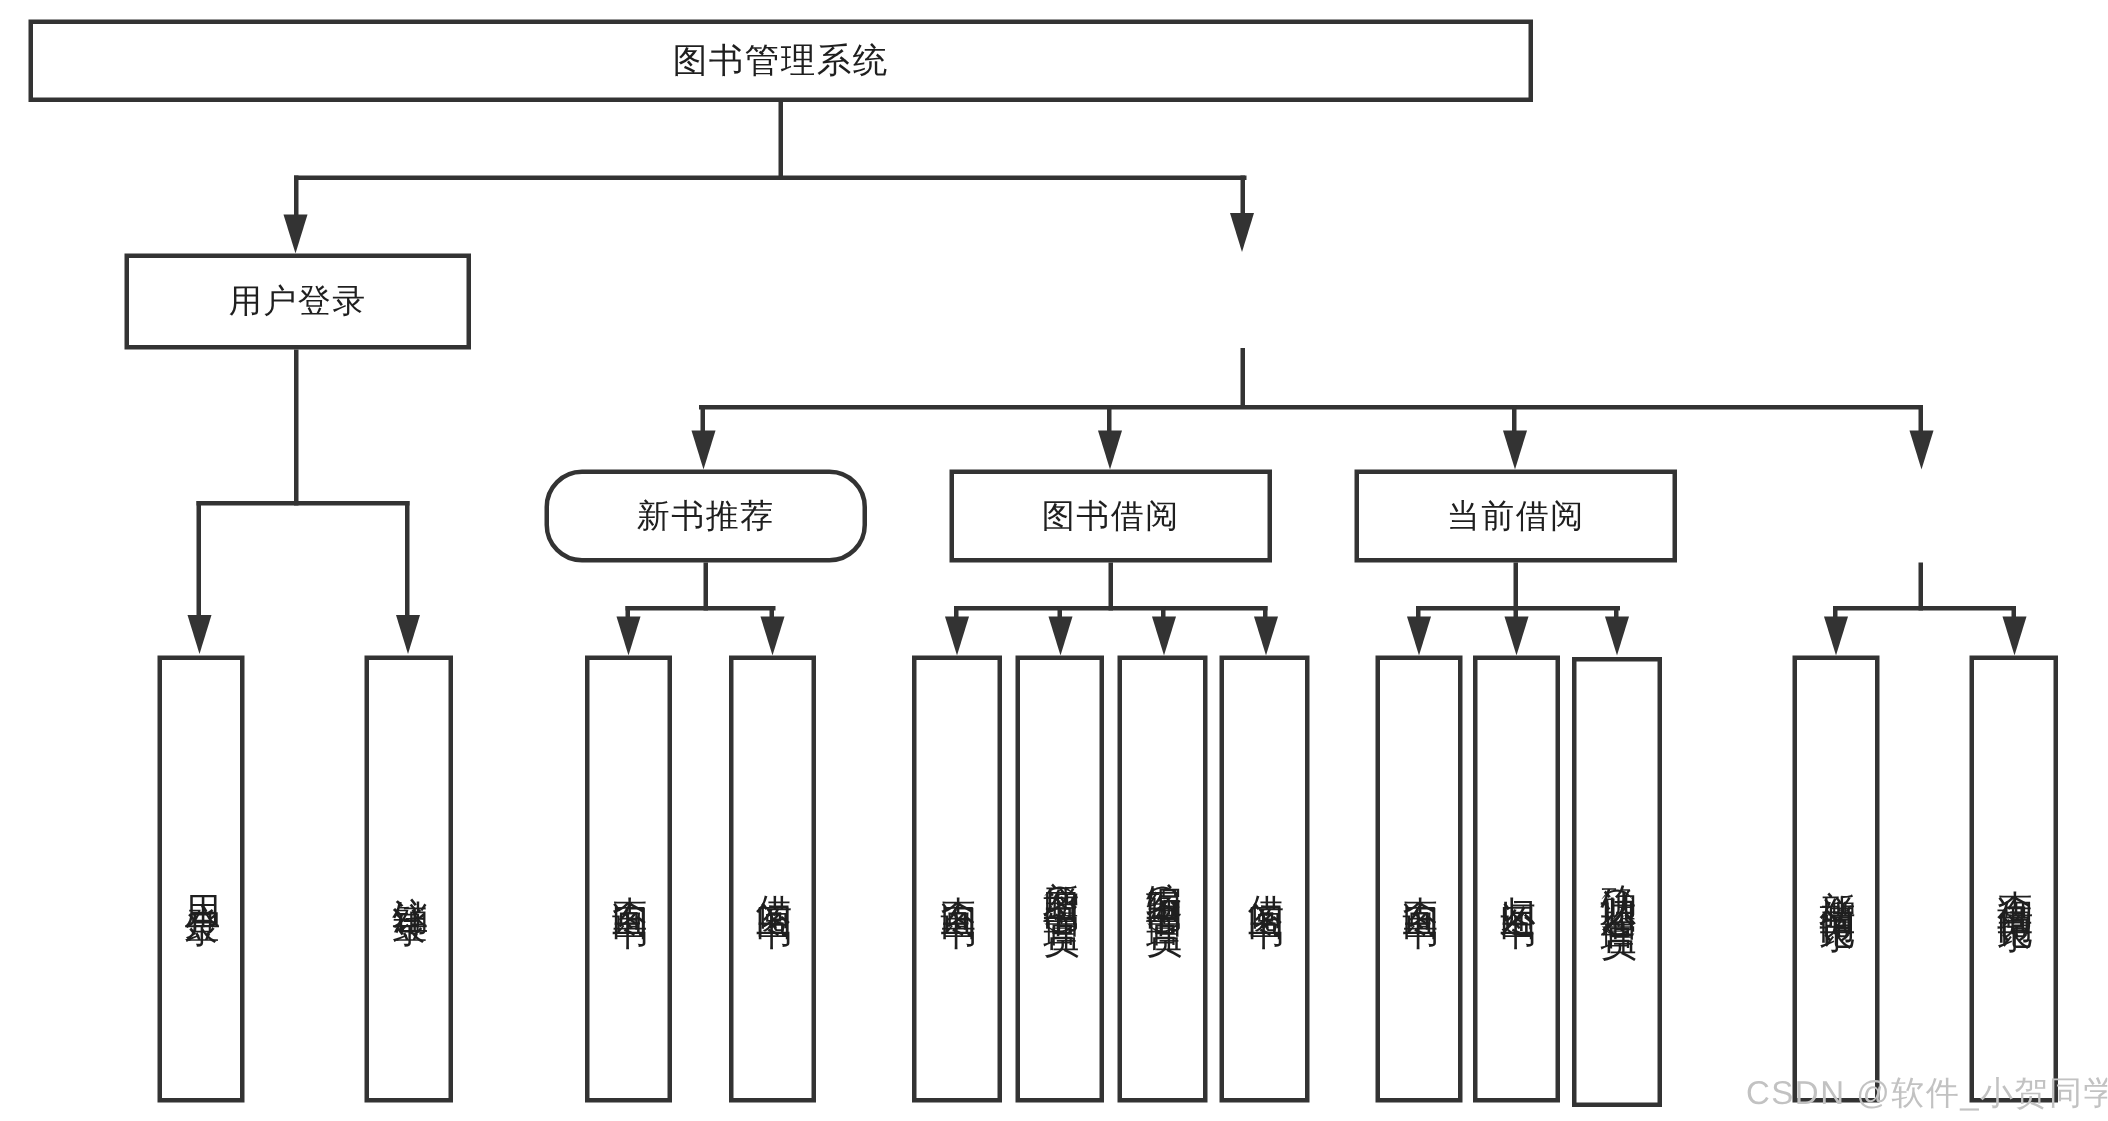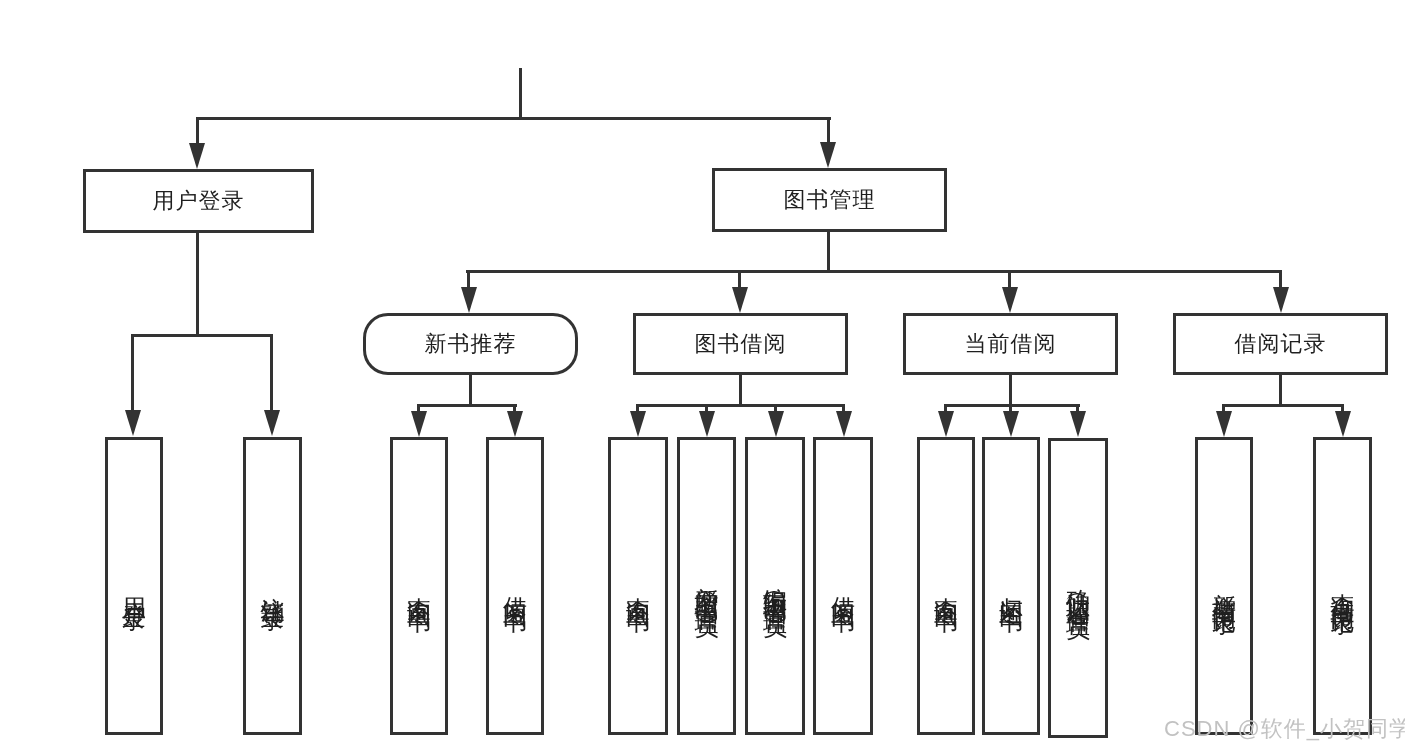--- a/index.html
+++ b/index.html
@@ -56,33 +56,33 @@
     letter-spacing:1px;
     color:#c2c2c2;
     white-space:nowrap;
   }
 </style>
 </head>
 <body>
 
 <div class="canvas">
 
+  <div class="box root" style="left:19px;top:13px;width:1003px;height:55px;">
+    <span class="hlabel">图书管理系统</span>
+  </div>
 
   <div class="vline" style="left:519px;top:68px;height:52px;"></div>
   <div class="hline" style="left:196px;top:117px;width:635px;"></div>
   <div class="vline" style="left:196px;top:117px;height:30px;"></div>
   <div class="arrow" style="left:189px;top:143px;"></div>
   <div class="vline" style="left:827px;top:117px;height:29px;"></div>
   <div class="arrow" style="left:820px;top:142px;"></div>
 
   <div class="box" style="left:83px;top:169px;width:231px;height:64px;">
     <span class="hlabel">用户登录</span>
-  </div>
-  <div class="box" style="left:712px;top:168px;width:235px;height:64px;">
-    <span class="hlabel">图书管理</span>
   </div>
 
   <div class="vline" style="left:196px;top:233px;height:104px;"></div>
   <div class="hline" style="left:131px;top:334px;width:142px;"></div>
   <div class="vline" style="left:131px;top:334px;height:78px;"></div>
   <div class="arrow" style="left:125px;top:410px;"></div>
   <div class="vline" style="left:270px;top:334px;height:78px;"></div>
   <div class="arrow" style="left:264px;top:410px;"></div>
 
   <div class="vline" style="left:827px;top:232px;height:40px;"></div>
@@ -97,23 +97,20 @@
   <div class="arrow" style="left:1273px;top:287px;"></div>
 
   <div class="box" style="left:363px;top:313px;width:215px;height:62px;border-radius:25px;">
     <span class="hlabel">新书推荐</span>
   </div>
   <div class="box" style="left:903px;top:313px;width:215px;height:62px;">
     <span class="hlabel">当前借阅</span>
   </div>
   <div class="box" style="left:633px;top:313px;width:215px;height:62px;">
     <span class="hlabel">图书借阅</span>
-  </div>
-  <div class="box" style="left:1173px;top:313px;width:215px;height:62px;">
-    <span class="hlabel">借阅记录</span>
   </div>
 
   <div class="vline" style="left:469px;top:375px;height:32px;"></div>
   <div class="hline" style="left:417px;top:404px;width:100px;"></div>
   <div class="vline" style="left:417px;top:404px;height:10px;"></div>
   <div class="arrow" style="left:411px;top:411px;"></div>
   <div class="vline" style="left:513px;top:404px;height:10px;"></div>
   <div class="arrow" style="left:507px;top:411px;"></div>
 
   <div class="vline" style="left:739px;top:375px;height:32px;"></div>

